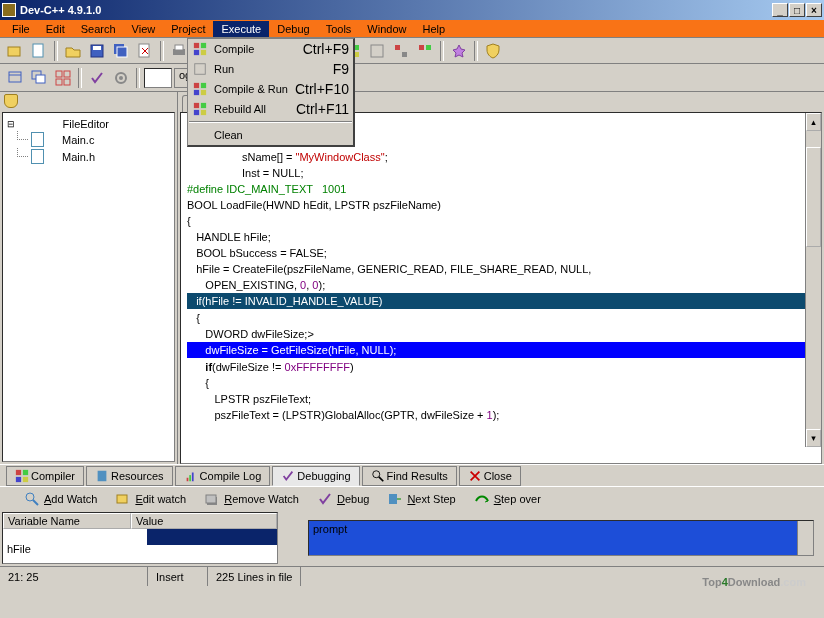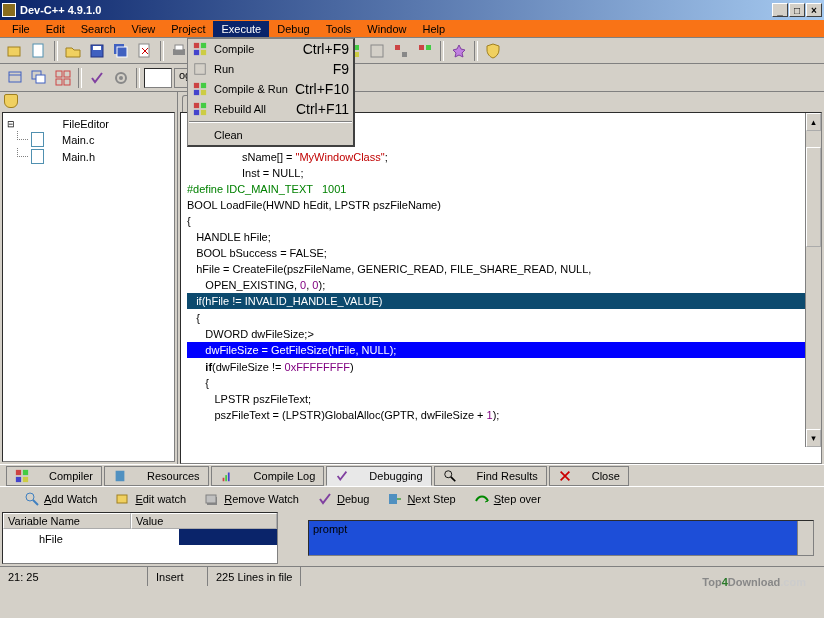--- a/index.html
+++ b/index.html
@@ -43,34 +43,34 @@
 .scroll-v .thumb { background:#d4d0c8; border:1px outset #fff; margin:16px 0; height:100px; }
 .scroll-v::before,.scroll-v::after { content:"▴"; display:block; height:16px; text-align:center; font-size:9px; background:#d4d0c8; border:1px outset #fff; }
 .scroll-v::after { content:"▾"; position:absolute; bottom:0; left:0; right:0; }
 .dropdown { position:absolute; left:187px; top:38px; width:168px; background:#d4d0c8; border:1px solid #808080; border-right:2px solid #404040; border-bottom:2px solid #404040; z-index:100; }
 .dropdown .mi { display:flex; align-items:center; height:20px; padding:0 4px; gap:6px; }
 .dropdown .mi .mico { width:16px; height:16px; display:flex; align-items:center; justify-content:center; }
 .dropdown .mi .lbl { flex:1; }
 .dropdown .mi .sc { color:#000; font-size:14px; }
 .dropdown .msep { height:1px; border-top:1px solid #808080; border-bottom:1px solid #fff; margin:2px 1px; }
 .bottom-tabs { height:22px; background:#d4d0c8; border-top:1px solid #fff; display:flex; align-items:center; padding-left:6px; gap:2px; }
-.btab { display:flex; align-items:center; gap:20px; padding:2px 8px; border:1px solid #808080; background:#d4d0c8; }
+.btab { display:flex; align-items:center; gap:2px; padding:2px 8px; border:1px solid #808080; background:#d4d0c8; }
 .btab.active { background:#e8e8e8; border-bottom:1px solid #e8e8e8; }
 .btab .bico { width:14px; height:14px; }
 .debug-bar { height:24px; background:#d4d0c8; display:flex; align-items:center; padding-left:20px; gap:10px; border-top:1px solid #fff; }
 .dbtn { display:flex; align-items:center; gap:4px; padding:2px 4px; }
 .dbtn u { text-decoration:underline; }
 .watch-row { height:56px; display:flex; background:#d4d0c8; }
 .watch-tbl { width:276px; border:1px inset #808080; background:#fff; margin:2px; }
 .watch-tbl .hdr { display:flex; background:#d4d0c8; height:16px;align-items:flex-end; }
 .watch-tbl .hdr span { border:1px outset #fff; padding:1px 4px; }
 .watch-tbl .hdr span:first-child { width:128px; }
 .watch-tbl .hdr span:last-child { flex:1; }
 .watch-tbl .wr { display:flex; height:16px; }
-.watch-tbl .wr span:first-child { width:144px; padding:4px 4px;margin-left:32px; }
+.watch-tbl .wr span:first-child { width:144px; padding:14px 4px; }
 .watch-tbl .wr span.sel { flex:1; background:#0a246a; }
 .prompt { flex:1; margin:10px; background:#1d4ed8; border:1px inset #808080; padding:2px 4px; position:relative; }
 .statusbar { height:20px; background:#d4d0c8; display:flex; align-items:flex-end; border-top:1px solid #808080; }
 .statusbar span { padding:2px 8px; border-right:1px solid #808080; height:100%; display:flex; align-items:center; }
 .watermark { position:absolute; right:18px; bottom:26px; font-size:22px; color:#888; font-weight:bold; }
 .watermark .t4 { color:#2a7a2a; }
 </style>
 </head>
 <body>
 

